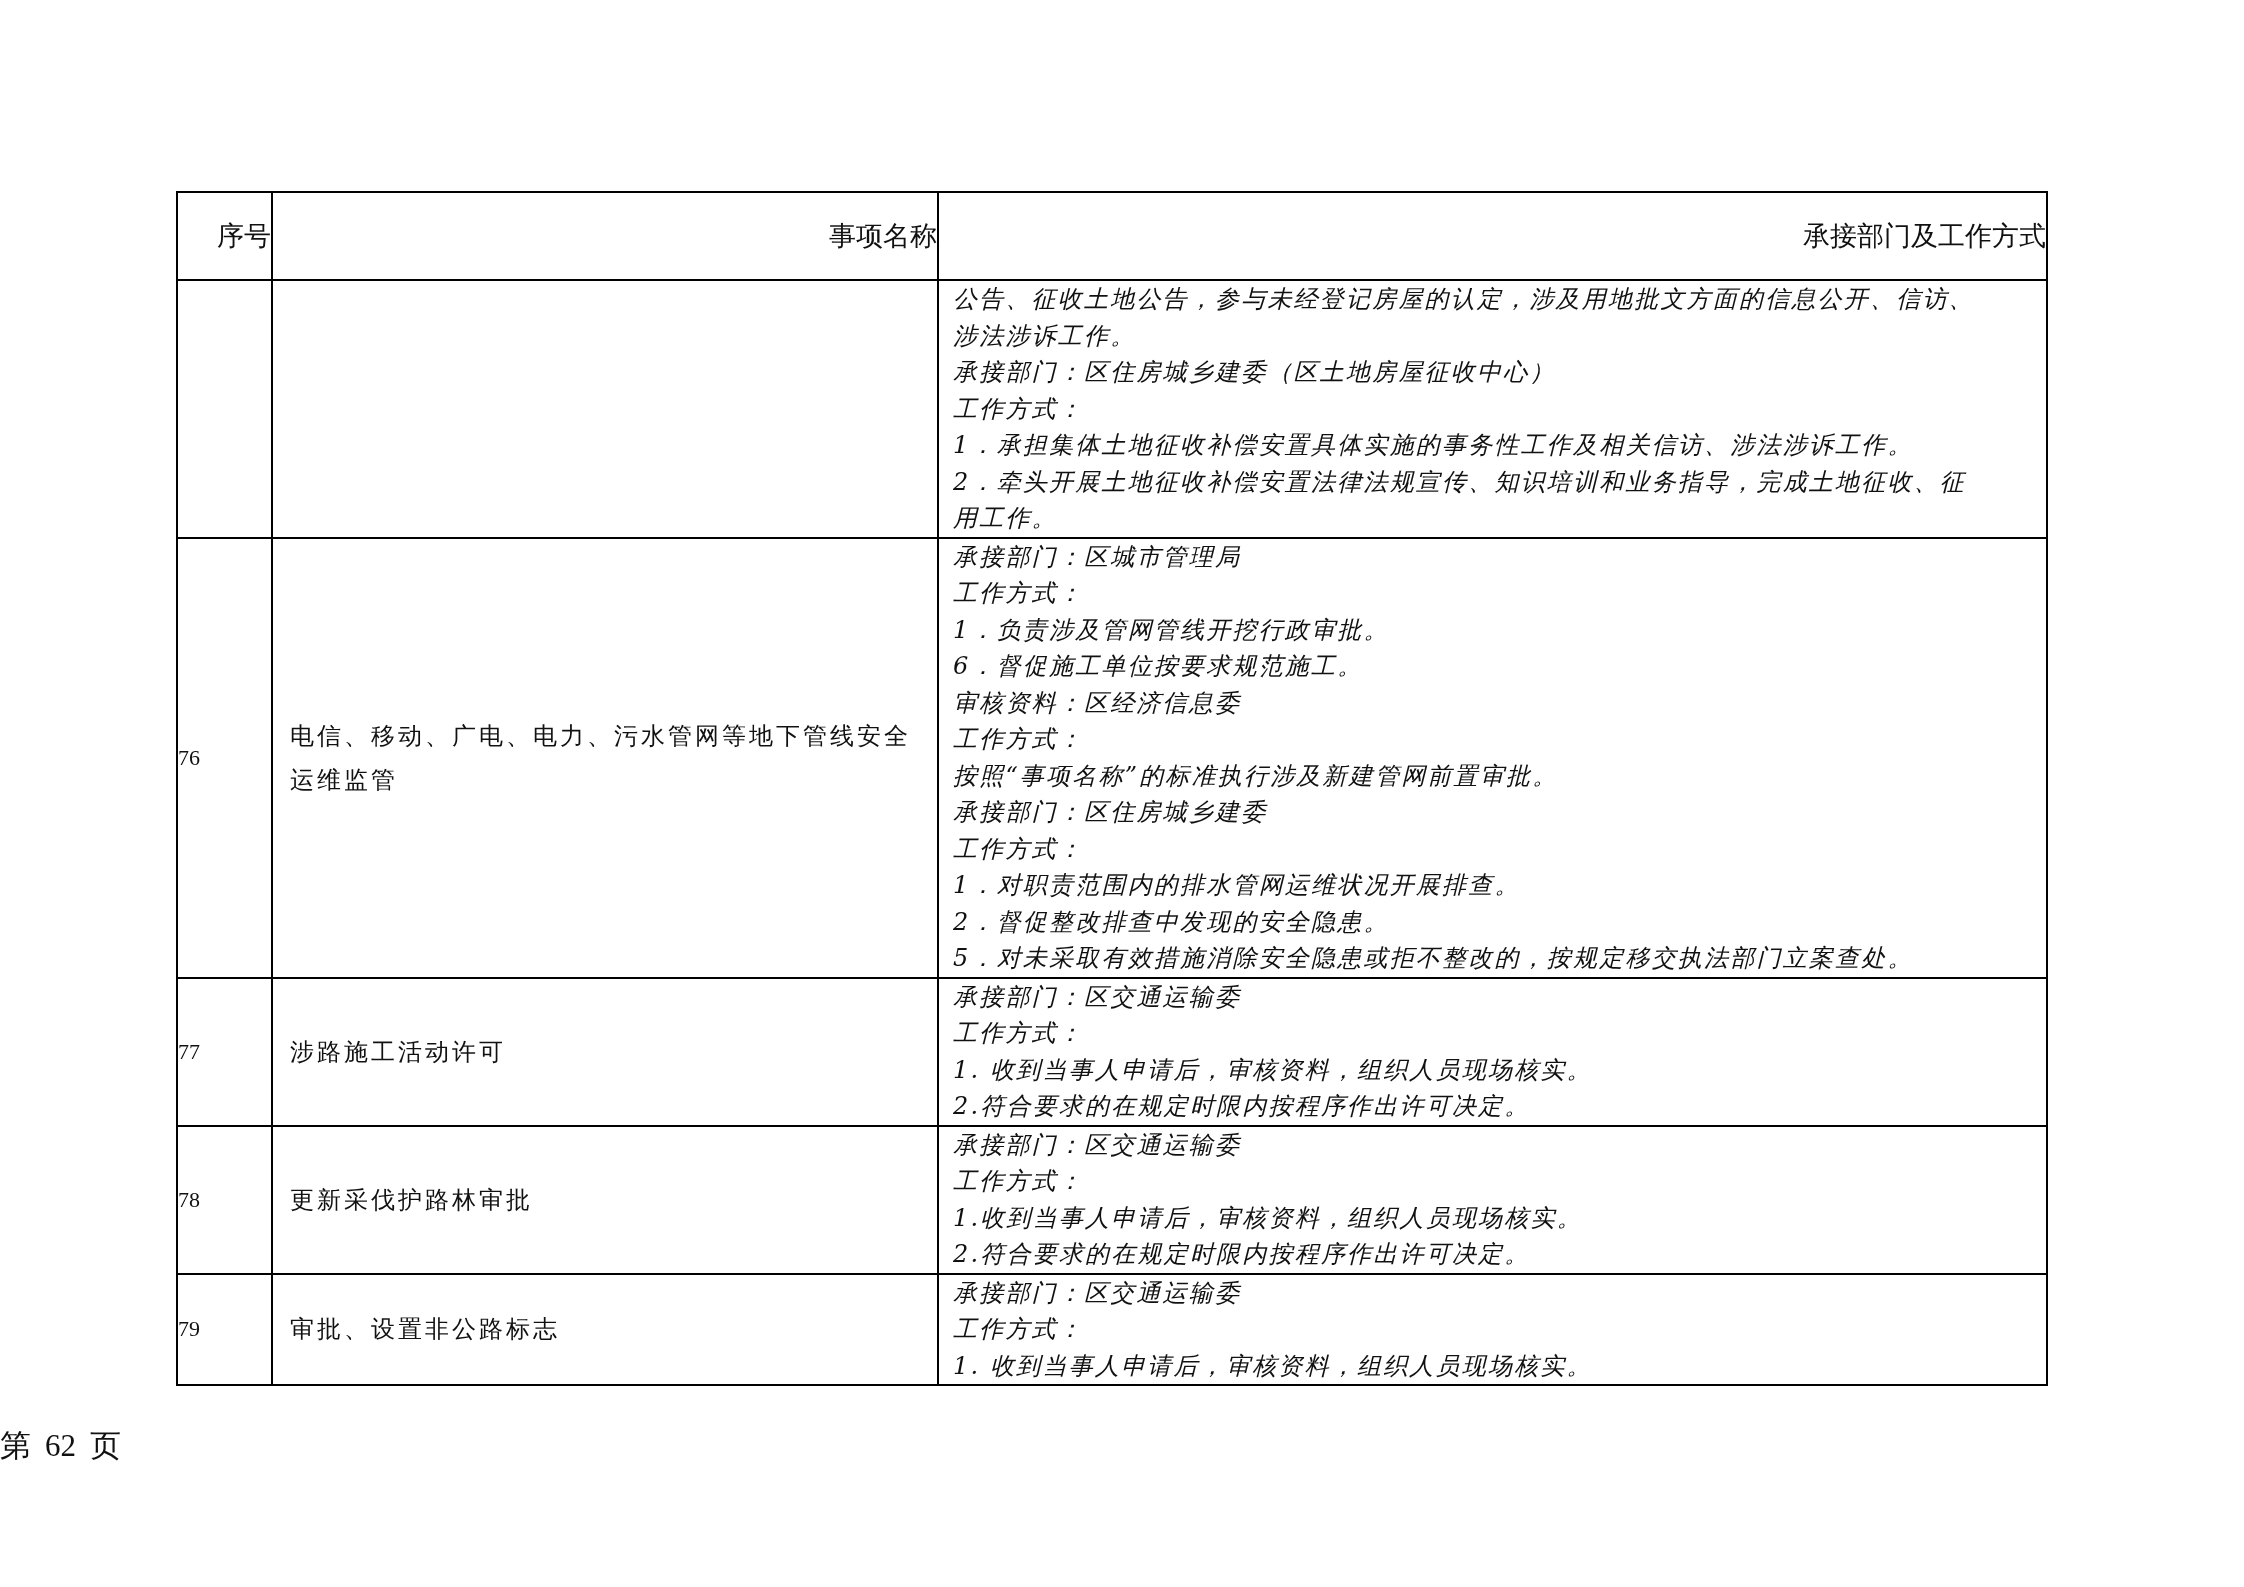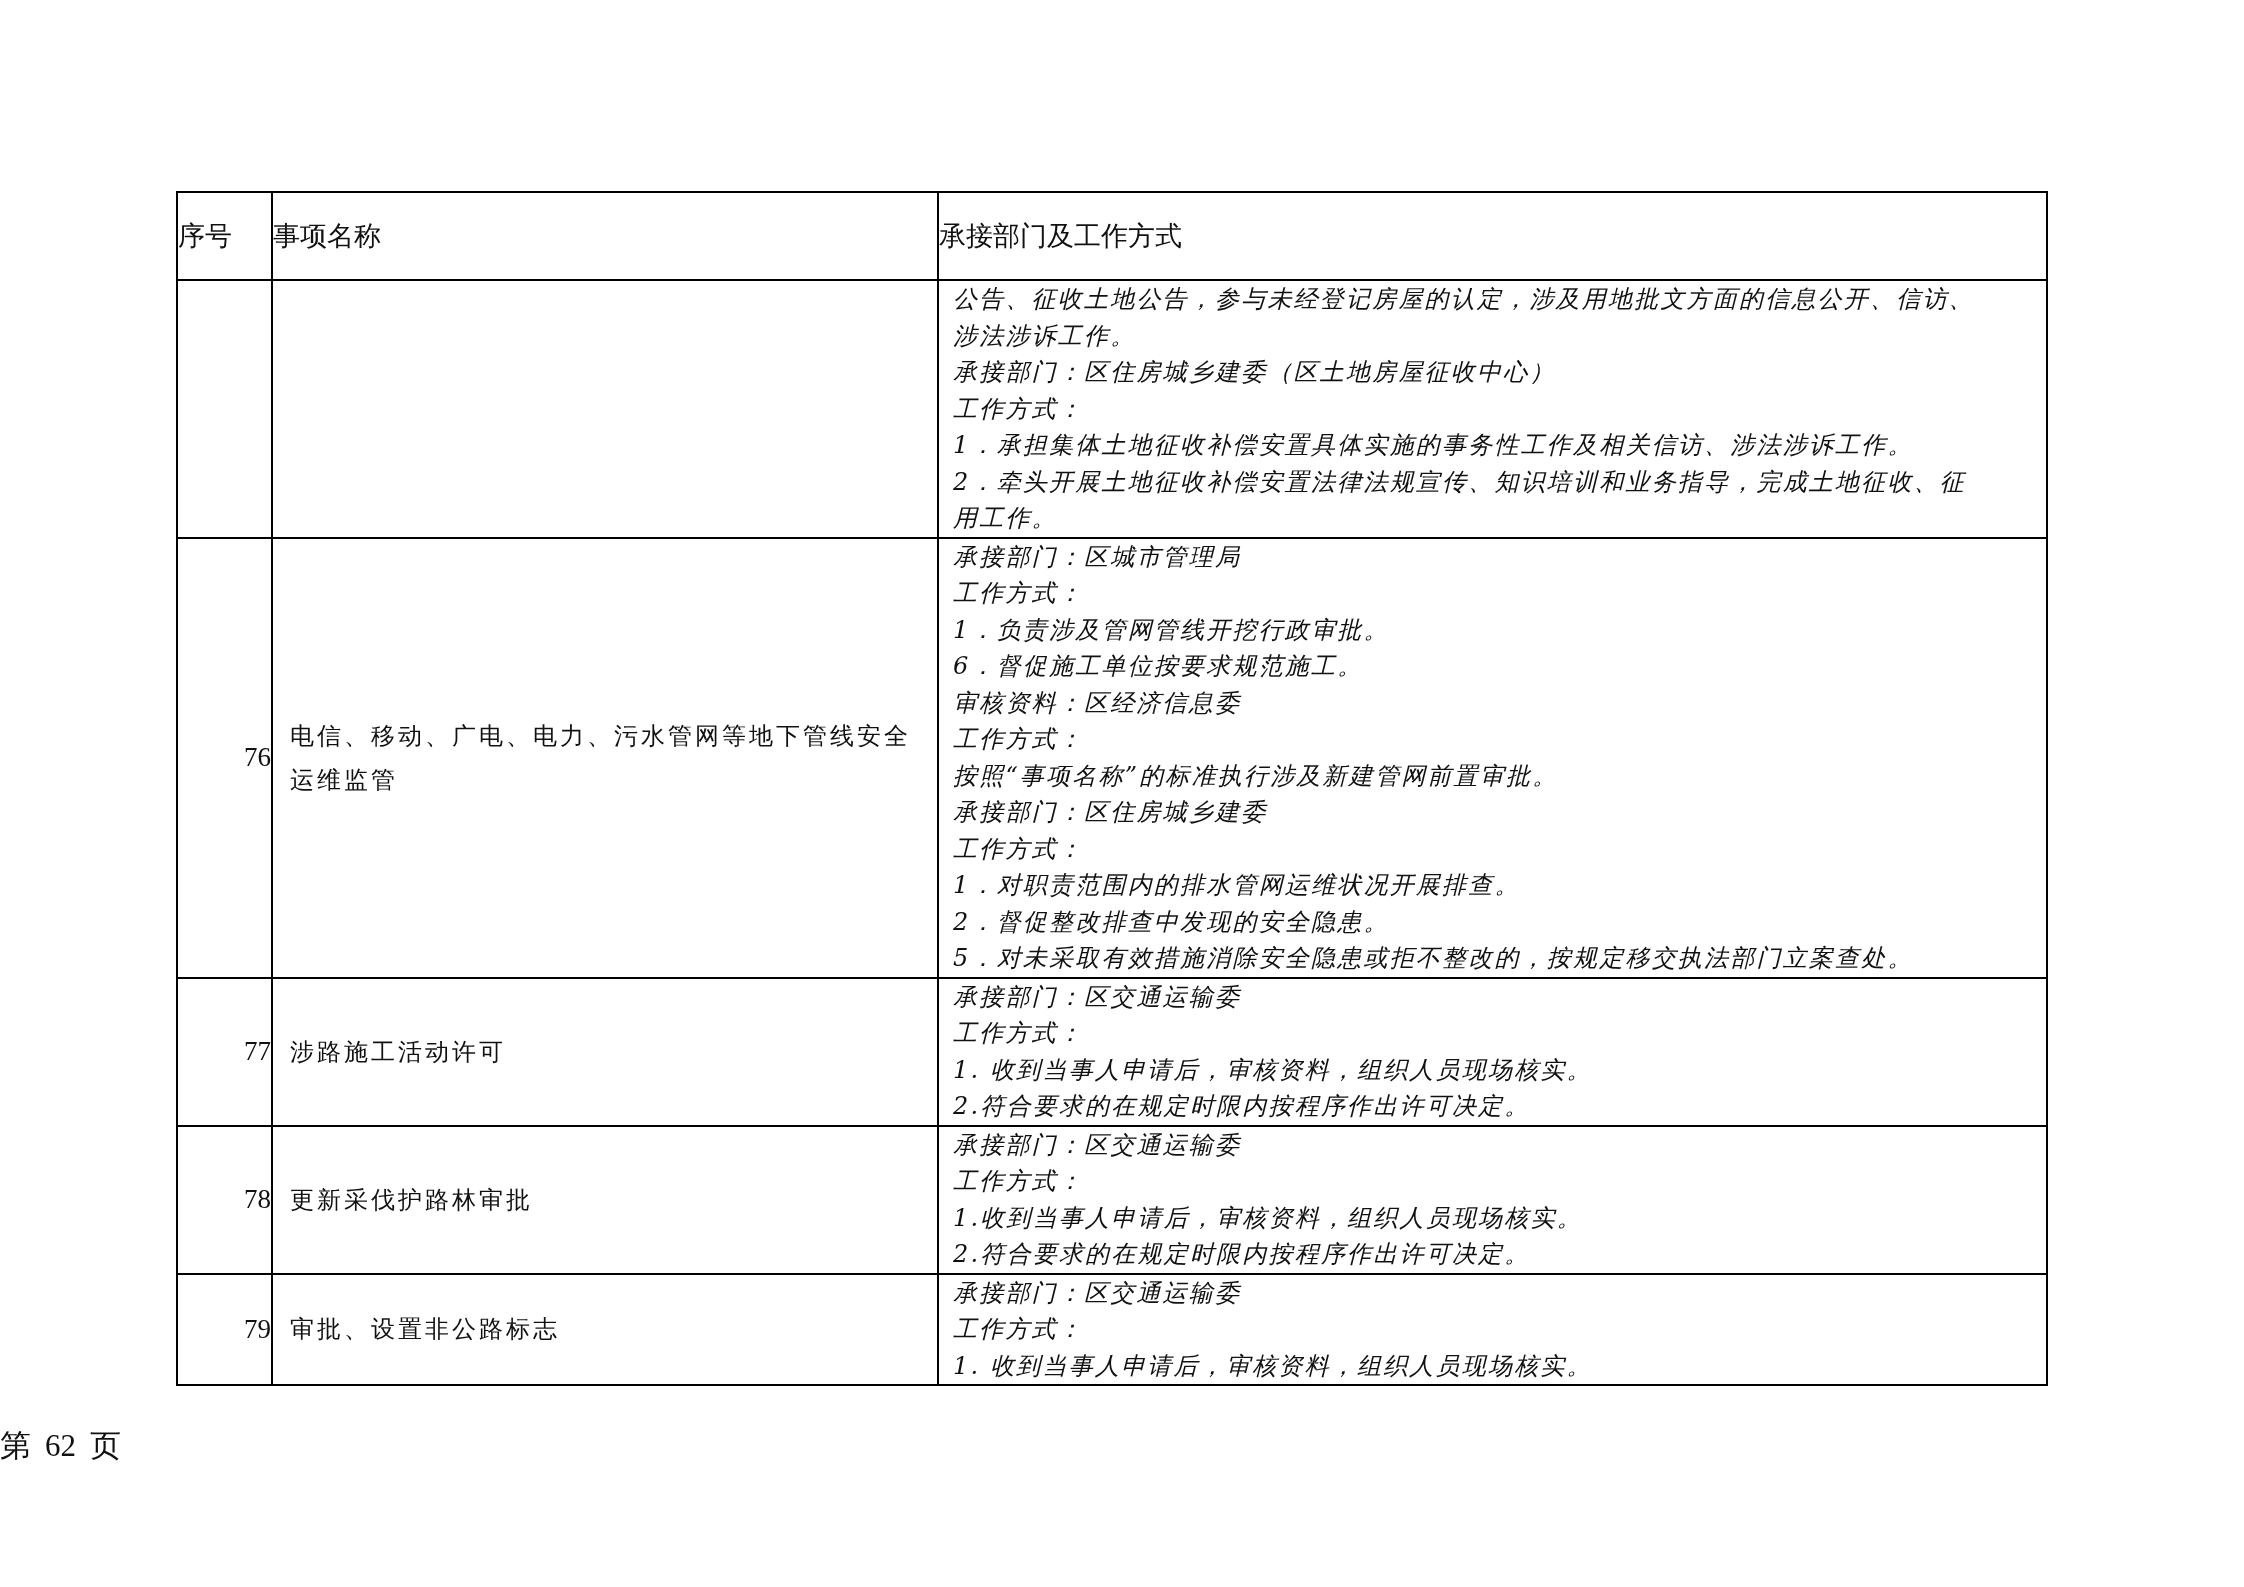--- a/index.html
+++ b/index.html
@@ -2,24 +2,24 @@
 <html><head>
 <meta charset="utf-8">
 <style>
   html, body { margin: 0; padding: 0; background: #ffffff; }
   body { width: 2244px; height: 1587px; position: relative; overflow: hidden;
          font-family: "DejaVu Serif", "Liberation Serif", serif; color: #111; }
   .page-table { position: absolute; left: 176px; top: 191px; width: 1872px;
                 border-collapse: collapse; table-layout: fixed; }
   .page-table td, .page-table th { border: 2px solid #000; padding: 0; vertical-align: middle; }
   .page-table th { font-family: "DejaVu Sans", "Liberation Sans", sans-serif; font-weight: normal;
-                   font-size: 27px; height: 86px; text-align: left; border-radius: 31px; }
+                   font-size: 27px; height: 86px; text-align: right; border-radius: 31px; }
   .col-no { width: 95px; }
   .col-name { width: 666px; }
-  .cell-no { text-align: right; font-family: "Liberation Serif", serif; font-size: 27px; }
+  .cell-no { text-align: left; font-family: "Liberation Serif", serif; font-size: 22px; }
   .cell-name { font-size: 24px; line-height: 44px; padding: 0 16px 0 17px !important;
                letter-spacing: 3px; }
   .cell-content { font-size: 24px; line-height: 36.5px; padding: 0 10px 0 14px !important;
                   vertical-align: top !important; letter-spacing: 2.2px; font-style: italic; }
   .line { display: block; white-space: nowrap; overflow: hidden; }
   .footer { position: absolute; top: 1425px; left: 0; width: 2244px; text-align: left;
             font-size: 31px; font-family: "DejaVu Sans", "Liberation Sans", sans-serif; }
   .footer .num { font-family: "Liberation Serif", serif; margin: 0 14px; }
 </style>
 </head>

